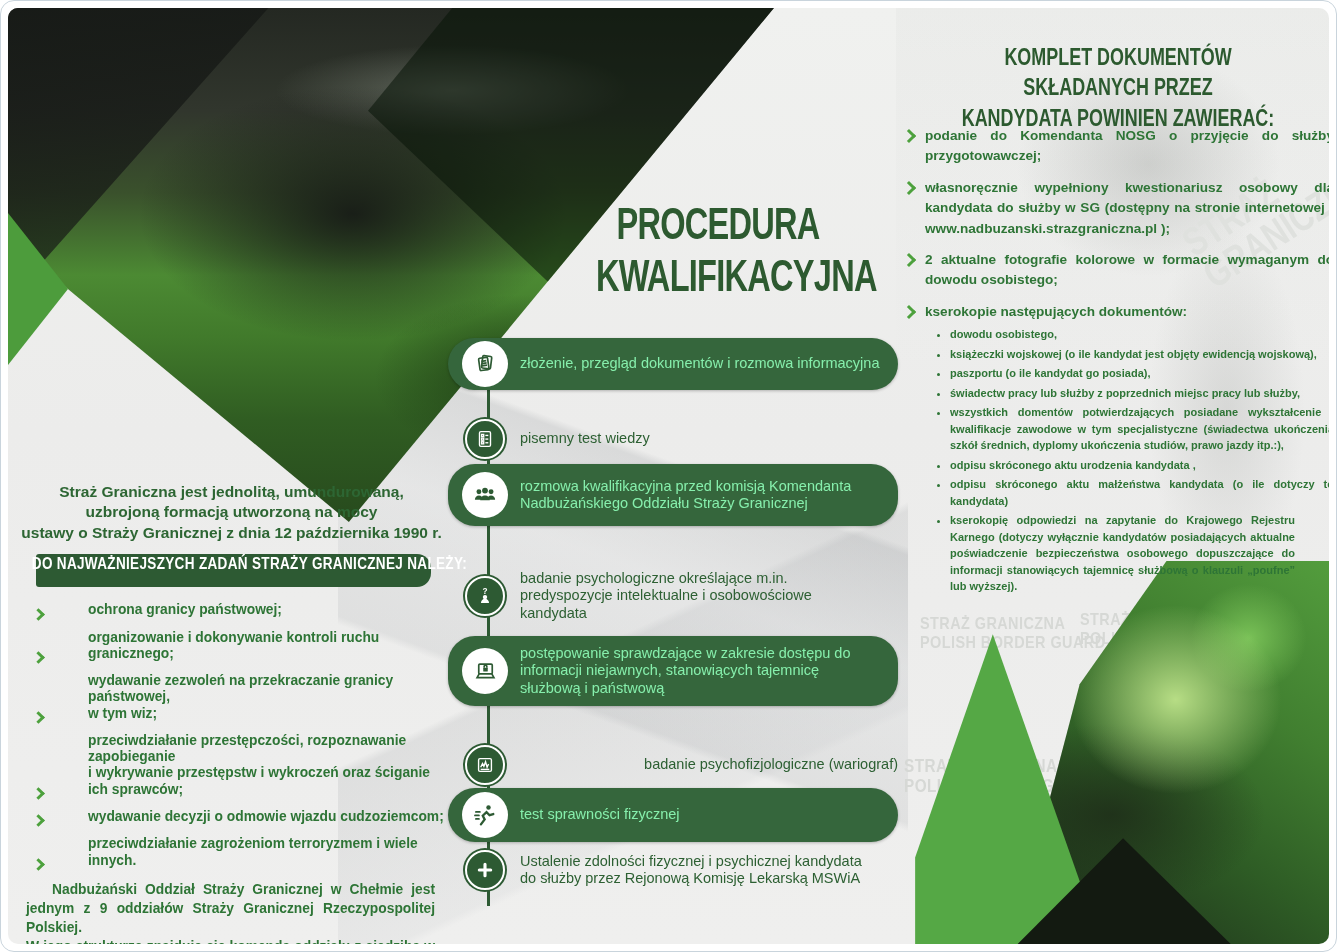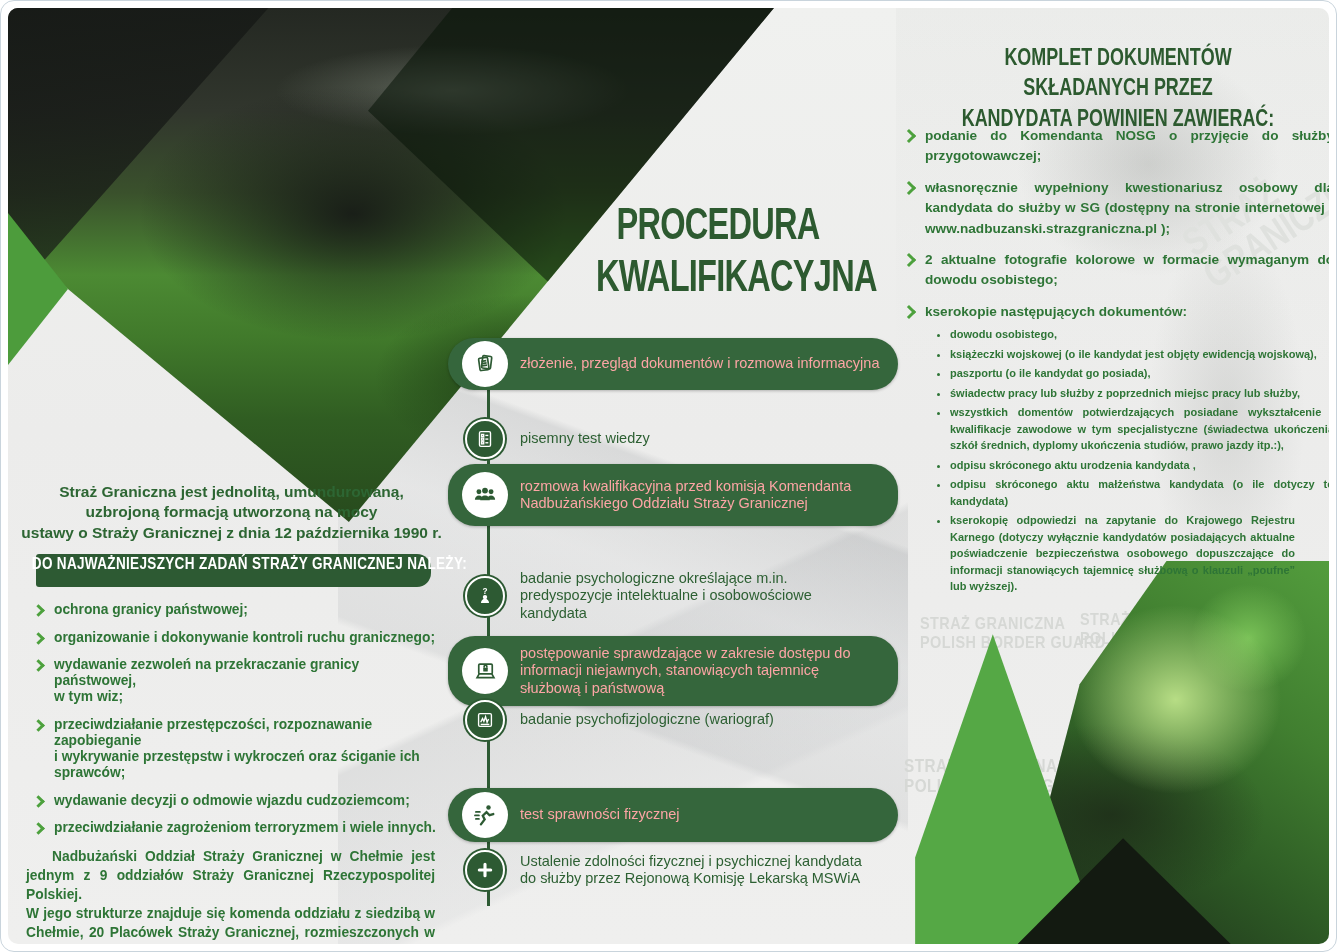--- a/index.html
+++ b/index.html
@@ -51,21 +51,21 @@
 
   
   .left-col { position:absolute; left:0; top:474px; width:447px; z-index:5; }
   .intro { margin:0 12px; text-align:center; font-weight:bold; font-size:15.5px;
            line-height:1.32; color:#2d6633; white-space:pre-line; }
   .banner { margin:11px 24px 0 28px; height:33px; background:#2d5a33;
             border-radius:3px 14px 14px 3px; display:flex; align-items:flex-start; justify-content:center;padding-left:32px; }
   .banner span { color:#fff; font-weight:bold; font-size:16.5px; letter-spacing:.4px;
                  white-space:nowrap; transform:scaleX(.82); }
   .tasks { margin:15px 10px 0 26px; }
-  .task { display:flex; align-items:flex-start; margin-bottom:11px; }
+  .task { display:flex; align-items:flex-end; margin-bottom:11px;gap:34px; }
   .chev { flex:none; width:9px; height:9px; border-style:solid; border-width:3.2px 3.2px 0 0;
           border-color:#4da13d; transform:rotate(45deg); margin:4px 11px 0 0; }
   .task span { font-size:13.8px; font-weight:bold; color:#2e7536; line-height:1.18; white-space:pre-line; }
   .para { margin:11px 20px 0 18px; font-size:13.8px; font-weight:bold; color:#2e7536;
           line-height:1.38; text-align:justify; text-indent:26px; white-space:pre-line; }
 
   
   .proc-title { position:absolute; left:545px; top:190px; width:330px; z-index:5;
     text-align:center; color:#2d5a30; font-weight:bold; font-size:44px; line-height:1.18;
     letter-spacing:-1px; white-space:pre-line; transform:scaleX(.74); transform-origin:center top; }
@@ -74,21 +74,21 @@
   .step { position:absolute; left:440px; width:450px; z-index:5; display:flex; align-items:center; }
   .step.pill { background:#35663c; border-radius:27px; padding:6px 14px 6px 72px;
                box-shadow:0 1px 3px rgba(0,0,0,.25); }
   .step.plain { padding-left:72px; }
   .pic { position:absolute; left:14px; top:50%; transform:translateY(-50%);
          border-radius:50%; display:flex; align-items:center; justify-content:center; }
   .pic.white { width:46px; height:46px; background:#ffffff; color:#2d5a33; }
   .pic.green { left:17px; width:40px; height:40px; background:#2d5a33; color:#ffffff;
                border:2px solid #fff; box-shadow:0 0 0 2px #2d5a33; }
   .step-text { font-size:14.5px; line-height:1.18; white-space:pre-line; }
-  .pill .step-text { color:#fca5a5; }
+  .pill .step-text { color:#86efac; }
   .plain .step-text { color:#2d6033; }
 
   
   .docs-heading { position:absolute; left:884px; top:34px; width:452px; z-index:5;
     text-align:center; color:#2c5a2f; font-weight:bold; font-size:23px; line-height:1.32;
     letter-spacing:0; white-space:pre-line; transform:scaleX(.78); transform-origin:center top; }
   .right-col { position:absolute; left:896px; top:118px; width:430px; z-index:5; }
   .ditem { display:flex; align-items:flex-start; margin-bottom:11px; }
   .ditem .chev { border-width:3.4px 3.4px 0 0; width:10px; height:10px; margin-top:5px; }
   .ditem span { font-size:13.6px; font-weight:bold; color:#2e7536; line-height:1.5;
@@ -254,21 +254,21 @@
           <path d="M4.5 17.5 h15 l-1.9 -3.5 H6.4 z"></path>
           <rect x="10" y="8.6" width="4" height="3.4" rx=".5" fill="currentColor" stroke="none"></rect>
           <path d="M10.8 8.6 v-1 a1.2 1.2 0 0 1 2.4 0 v1"></path>
         </svg>
       </span>
       <span class="step-text">postępowanie sprawdzające w zakresie dostępu do
 informacji niejawnych, stanowiących tajemnicę
 służbową i państwową</span>
     </div>
 
-    <div class="step plain" style="top:683px; min-height:58px;">
+    <div class="step plain" style="top:728px; min-height:58px;justify-content:flex-end;">
       <span class="pic green">
         <svg class="glyph" width="22" height="22" viewBox="0 0 24 24" fill="none" stroke="currentColor" stroke-width="1.5">
           <rect x="5" y="5" width="14" height="14" rx="1.5"></rect>
           <path d="M7.3 14.5 l2 -4 1.5 3 1.8 -5 1.7 6 1.6 -3.5"></path>
           <path d="M7.3 16.8 h9.4"></path>
         </svg>
       </span>
       <span class="step-text">badanie psychofizjologiczne (wariograf)</span>
     </div>
 

